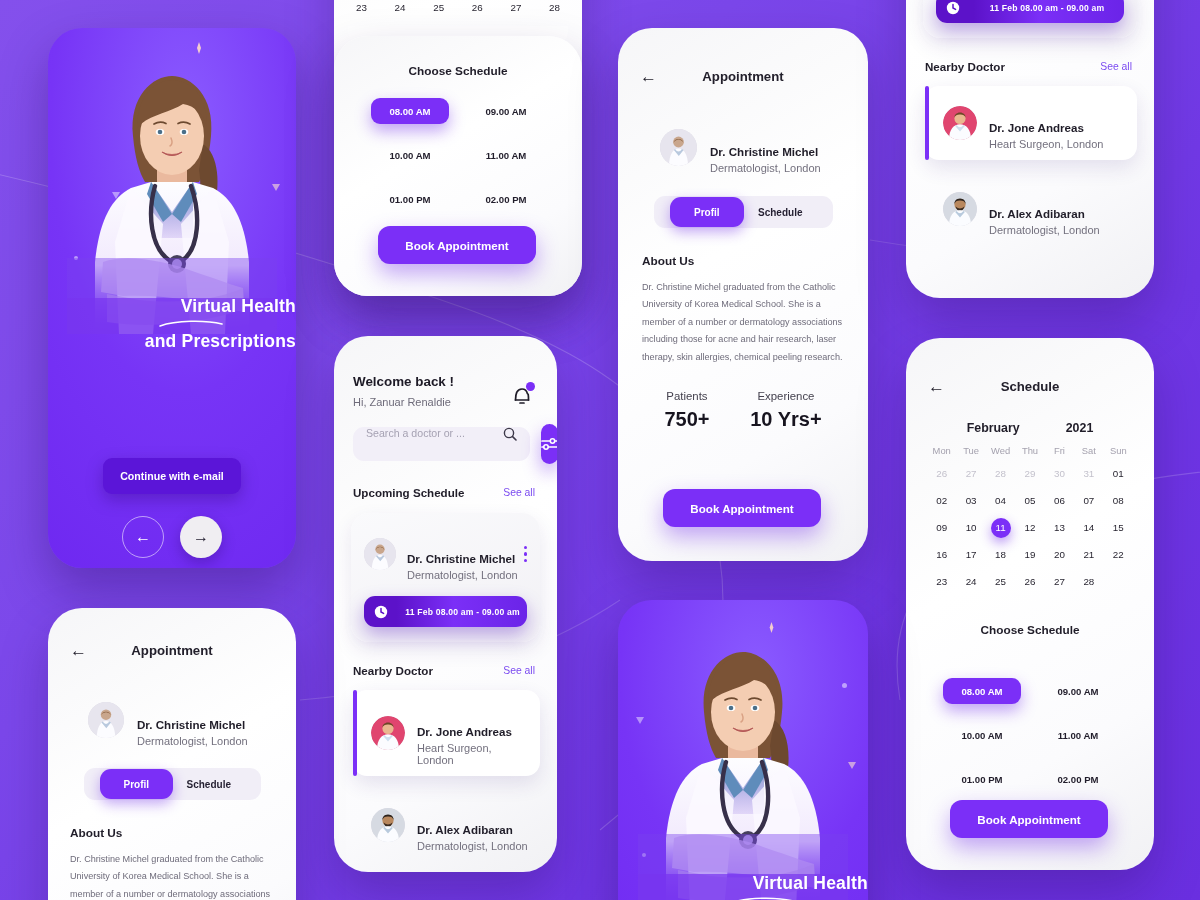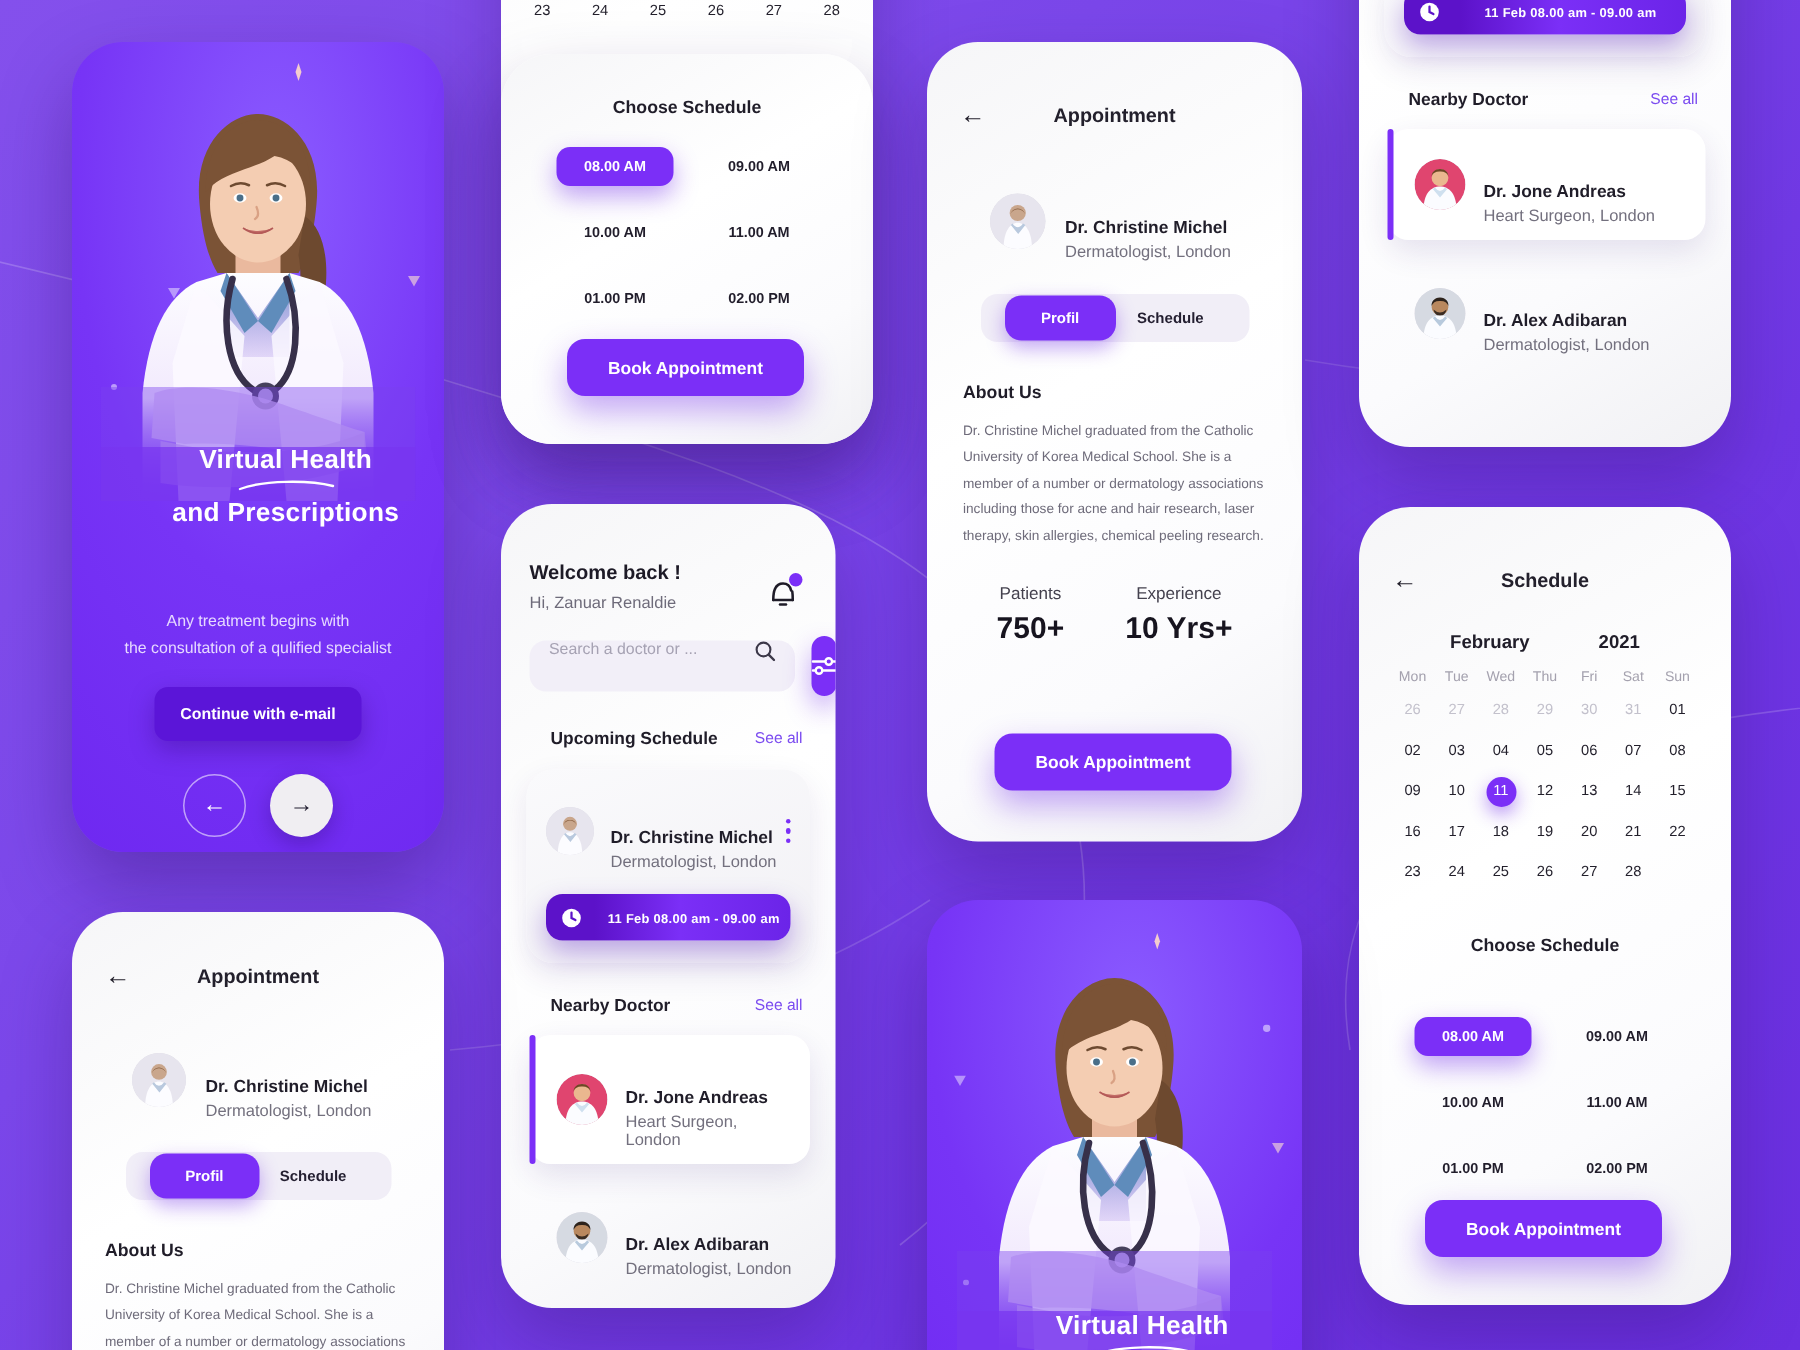--- a/index.html
+++ b/index.html
@@ -17,21 +17,21 @@
     box-shadow:0 22px 48px rgba(42,10,90,.28);
   }
   .purple-card{
     background:radial-gradient(120% 110% at 55% 18%, #8a5bff 0%, #7734f6 45%, #6c25ef 100%);
     box-shadow:0 22px 48px rgba(42,10,90,.34);
   }
   
   #onboard{left:48px;top:28px;width:248px;height:540px;}
   .ob-photo{position:absolute;left:0;right:0;top:34px;height:270px;}
   .ob-photo svg{display:block;margin:0 auto;}
-  .ob-title{position:absolute;left:0;right:0;top:268px;text-align:center;color:#fff;padding-left:37px;}
+  .ob-title{position:absolute;left:0;right:0;top:268px;text-align:right;color:#fff;padding-left:37px;}
   .ob-title .l1{font-size:17.5px;font-weight:bold;letter-spacing:.2px;display:block;}
   .ob-underline{display:block;width:66px;height:9px;margin:2px auto 3px;}
   .ob-title .l2{font-size:17.5px;font-weight:bold;letter-spacing:.2px;display:block;}
   .ob-sub{position:absolute;left:16px;right:16px;top:377px;text-align:center;color:#e6d9ff;
           font-size:10.6px;line-height:18px;}
   .ob-btn{position:absolute;left:50%;transform:translateX(-50%);top:430px;
           width:138px;height:36px;border-radius:9px;background:#5b15d8;border:none;
           color:#fff;font-size:10.6px;font-weight:600;font-family:inherit;cursor:pointer;
           box-shadow:0 6px 16px rgba(50,5,120,.35);}
   .ob-navs{position:absolute;left:50%;transform:translateX(-50%);top:488px;display:flex;gap:16px;}
@@ -52,21 +52,21 @@
   .seg-btn{flex:1;height:30px;display:flex;align-items:center;justify-content:center;
            font-size:10px;font-weight:bold;border-radius:11px;cursor:pointer;color:#241f31;}
   .seg-btn.active{background:#7b2ff7;color:#fff;box-shadow:0 5px 13px rgba(100,25,230,.38);}
   .about-h{font-size:11.8px;font-weight:bold;color:#201d29;}
   .about-p{font-size:9.1px;line-height:17.4px;color:#6e6b7a;}
   .stat-l{font-size:11.4px;color:#44414e;text-align:center;}
   .stat-v{font-size:20px;font-weight:bold;color:#17141f;text-align:center;margin-top:6px;}
   .cta{display:block;border:none;font-family:inherit;color:#fff;font-weight:600;
        background:#7b2ff7;border-radius:12px;cursor:pointer;
        box-shadow:0 10px 22px rgba(103,27,232,.38);font-size:11.6px;}
-  .sec-h{font-size:11.6px;font-weight:bold;color:#201d29;margin-left:14px;}
+  .sec-h{font-size:11.6px;font-weight:bold;color:#201d29;}
   .see-all{font-size:10.4px;color:#7b4bf0;cursor:pointer;}
   .avatar{border-radius:50%;background:#dedce6;position:relative;overflow:hidden;flex:0 0 auto;}
   .ring{position:absolute;inset:-3px;border-radius:50%;
         border:1.7px solid transparent;border-top-color:#7b2ff7;border-left-color:#7b2ff7;
         transform:rotate(20deg);}
   
   .chip{font-size:9.6px;font-weight:bold;color:#211d2b;text-align:center;display:flex;
         align-items:center;justify-content:center;cursor:pointer;border-radius:9px;}
   .chip.active{background:#7b2ff7;color:#fff;box-shadow:0 7px 16px rgba(103,27,232,.4);}
   .ch-title{text-align:center;font-size:11.8px;font-weight:bold;color:#201d29;}
@@ -197,24 +197,20 @@
   </div>
 
   <div class="ob-title">
     <span class="l1">Virtual Health</span>
     <svg class="ob-underline" viewBox="0 0 66 9">
         <path d="M2 7 C18 1, 48 1, 64 5" stroke="#ffffff" stroke-width="1.6" fill="none" stroke-linecap="round"></path>
       </svg>
     <span class="l2">and Prescriptions</span>
   </div>
 
-  <div class="ob-sub">
-    <div>Any treatment begins with</div>
-    <div>the consultation of a qulified specialist</div>
-  </div>
 
   <button class="ob-btn">Continue with e-mail</button>
 
   <div class="ob-navs">
     <div class="nav-circ nav-prev">←</div>
     <div class="nav-circ nav-next">→</div>
   </div>
 </div>
 
 <div class="card white-card" style="left:334px;top:-210px;width:248px;height:506px;">

